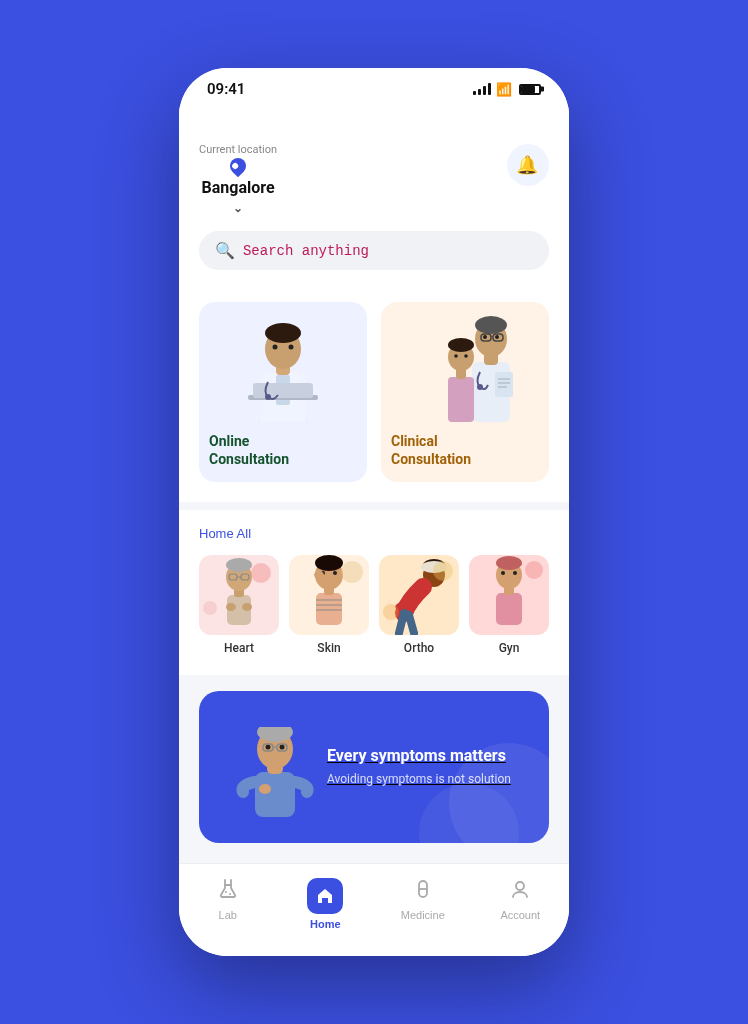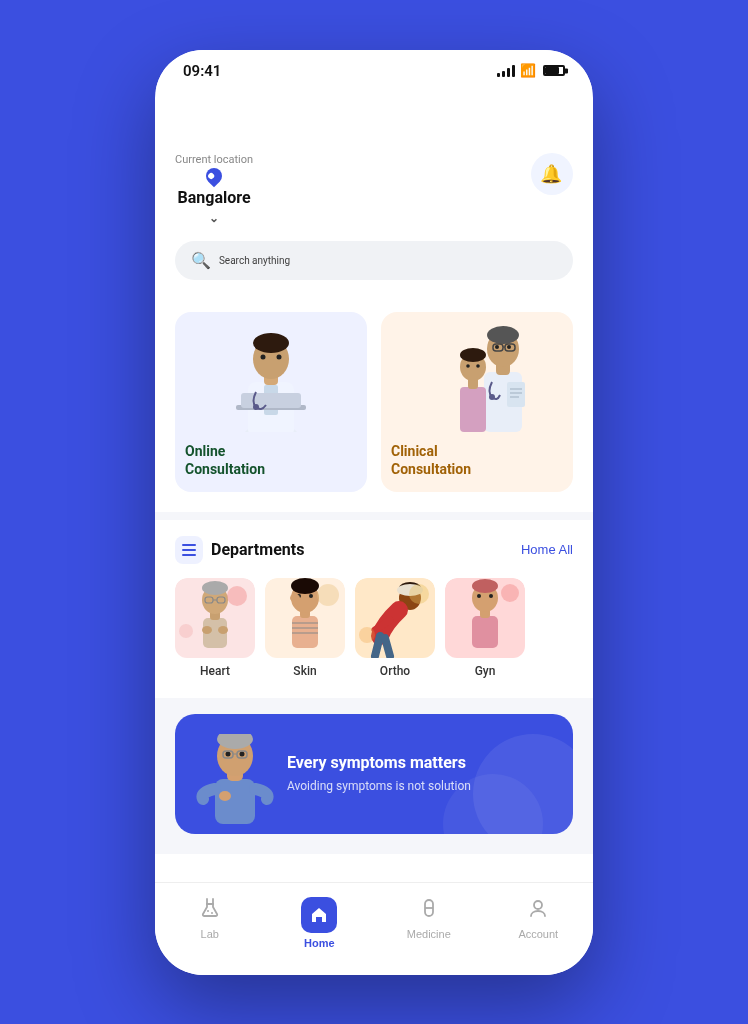--- a/index.html
+++ b/index.html
@@ -7,30 +7,29 @@
     body {
       background-color: #3B4FE0;
       display: flex;
       justify-content: center;
       align-items: center;
       min-height: 100vh;
       font-family: -apple-system, BlinkMacSystemFont, 'Segoe UI', Roboto, sans-serif;
     }
 
     .phone-frame {
-      width: 438px;
+      width: 390px;
       min-height: 844px;
       background: #fff;
       border-radius: 48px;
       overflow: hidden;
       box-shadow: 0 30px 80px rgba(0,0,0,0.35);
       position: relative;
       display: flex;
       flex-direction: column;
-      gap: 28px;
     }
 
     
     .status-bar {
       display: flex;
       justify-content: space-between;
       align-items: center;
       padding: 12px 28px 8px;
       background: #fff;
     }
@@ -157,22 +156,23 @@
     .search-bar {
       display: flex;
       align-items: center;
       background: #f0f2f5;
       border-radius: 25px;
       padding: 10px 16px;
       gap: 8px;
     }
     .search-icon { font-size: 16px; color: #aaa; }
     .search-placeholder {
-      font-size: 10px;
-      color: #404040;
+      font-size: 14px;
+      color: #be185d;
+      font-family: Liberation Mono, monospace;
     }
 
     
     .consultation-section {
       background: #fff;
       padding: 16px 20px 20px;
       display: flex;
       gap: 14px;
     }
     .consult-card {
@@ -284,27 +284,28 @@
     }
 
     
     .banner-section {
       padding: 16px 20px 20px;
       background: #f5f6fa;
     }
     .banner {
       background: #3B4FE0;
       border-radius: 20px;
-      padding: 20px;
+      padding: 36px;
       display: flex;
       align-items: center;
       gap: 12px;
       position: relative;
       overflow: hidden;
       min-height: 100px;
+      text-decoration: underline;
     }
     .banner-deco {
       position: absolute;
       right: -20px;
       bottom: -20px;
       width: 120px;
       height: 120px;
       background: rgba(255,255,255,0.08);
       border-radius: 50%;
     }
@@ -491,30 +492,20 @@
             <circle cx="56" cy="49" r="1.8" fill="#222"></circle>
             <circle cx="66" cy="49" r="1.8" fill="#222"></circle>
           </svg>
         </div>
         <div class="card-title card-title-clinical">Clinical<br>Consultation</div>
       </div>
     </div>
 
     <div class="departments-section">
       <div class="section-header">
-        <div class="section-title-wrap">
-          <div class="dept-icon">
-            <svg width="16" height="16" viewBox="0 0 16 16">
-              <rect x="1" y="2" width="14" height="2" rx="1" fill="#3B4FE0"></rect>
-              <rect x="1" y="7" width="14" height="2" rx="1" fill="#3B4FE0"></rect>
-              <rect x="1" y="12" width="14" height="2" rx="1" fill="#3B4FE0"></rect>
-            </svg>
-          </div>
-          <span class="section-title">Departments</span>
-        </div>
         <button class="view-all">Home All</button>
       </div>
 
       <div class="dept-cards">
 
         <div class="dept-card">
           <div class="dept-card-img heart-bg">
 
             <div class="deco-circle" style="width:20px;height:20px;background:#f08080;opacity:0.4;top:8px;right:8px;"></div>
             <div class="deco-circle" style="width:14px;height:14px;background:#f0a0a0;opacity:0.3;bottom:20px;left:4px;"></div>

